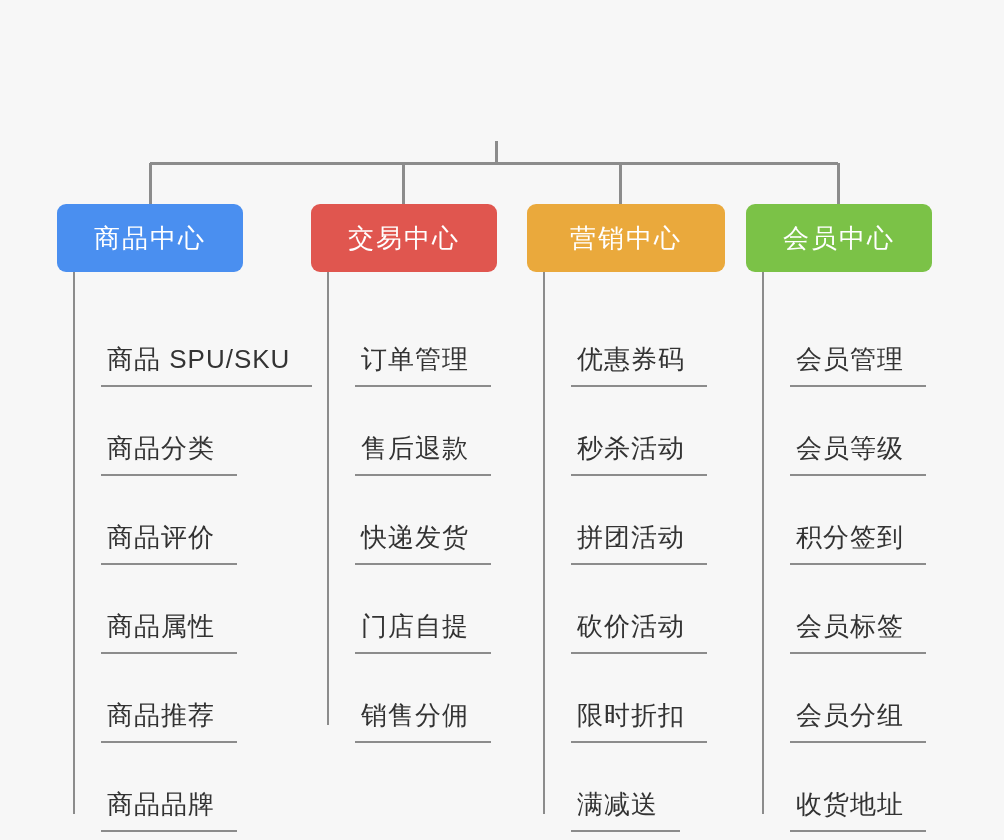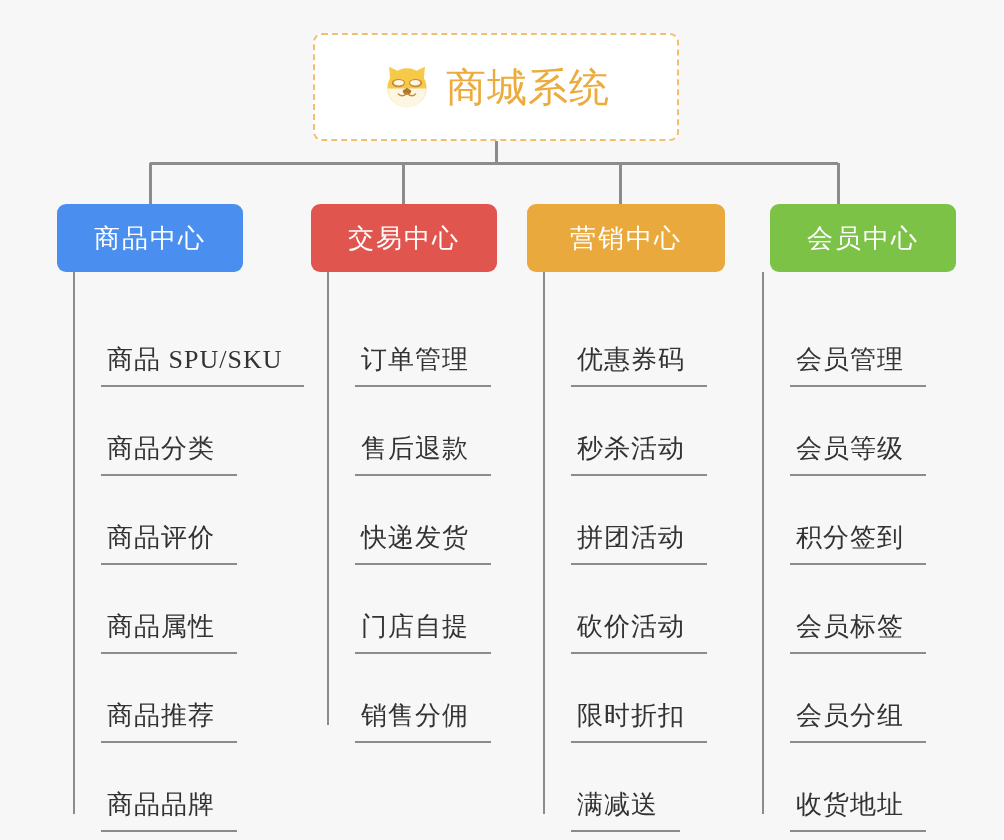--- a/index.html
+++ b/index.html
@@ -51,21 +51,20 @@
     color: #ecab3c;
     line-height: 1;
     letter-spacing: 1px;
     white-space: nowrap;
   }
 
   
   .column {
     position: absolute;
     top: 204px;
-    font-family: Liberation Serif, serif;
   }
   .cat-box {
     height: 68px;
     border-radius: 9px;
     display: flex;
     align-items: center;
     justify-content: center;
     color: #ffffff;
     font-size: 26px;
     letter-spacing: 2px;
@@ -117,42 +116,20 @@
 
       <line x1="150" y1="163" x2="838" y2="163"></line>
 
       <line x1="150" y1="163" x2="150" y2="205"></line>
       <line x1="403" y1="163" x2="403" y2="205"></line>
       <line x1="620" y1="163" x2="620" y2="205"></line>
       <line x1="838" y1="163" x2="838" y2="205"></line>
     </g>
   </svg>
 
-  <div class="root-node">
-    <svg class="root-icon" viewBox="0 0 64 64">
-
-      <path d="M9 6 L11 26 L24 13 Z" fill="#f7c948"></path>
-      <path d="M55 6 L53 26 L40 13 Z" fill="#f7c948"></path>
-
-      <circle cx="32" cy="33" r="25" fill="#f7c948"></circle>
-
-      <path d="M7.6 34 a24.4 24.4 0 0 0 48.8 0 Z" fill="#fdf6e3"></path>
-
-      <ellipse cx="21" cy="27" rx="8.5" ry="5.2" fill="#c98b33"></ellipse>
-      <ellipse cx="43" cy="27" rx="8.5" ry="5.2" fill="#c98b33"></ellipse>
-      <ellipse cx="21.5" cy="26.6" rx="6.6" ry="3.6" fill="#fdf6e3"></ellipse>
-      <ellipse cx="42.5" cy="26.6" rx="6.6" ry="3.6" fill="#fdf6e3"></ellipse>
-
-      <path d="M32 33 l-5.5 3.5 a5.5 5.5 0 0 0 11 0 Z" fill="#b0772c"></path>
-
-      <path d="M32 40 q-6 6 -11 1" stroke="#c08a3e" stroke-width="1.8" fill="none" stroke-linecap="round"></path>
-      <path d="M32 40 q6 6 11 1" stroke="#c08a3e" stroke-width="1.8" fill="none" stroke-linecap="round"></path>
-    </svg>
-    <span class="root-title">商城系统</span>
-  </div>
 
   <div id="columns-host">
       <div class="column" style="left: 57px;">
         <div class="cat-box" style="width: 186px; background: rgb(74, 143, 240);">商品中心</div>
         <div class="leaf-list">
           <div class="leaf-item">
             <span class="leaf-label">商品 SPU/SKU</span>
           </div>
           <div class="leaf-item">
             <span class="leaf-label">商品分类</span>
@@ -208,21 +185,21 @@
           </div>
           <div class="leaf-item">
             <span class="leaf-label">限时折扣</span>
           </div>
           <div class="leaf-item">
             <span class="leaf-label">满减送</span>
           </div>
         </div>
       </div>
       <div class="column" style="left: 746px;">
-        <div class="cat-box" style="width: 186px; background: rgb(123, 194, 71); margin-left: 24px;">会员中心</div>
+        <div class="cat-box" style="width: 186px; background: rgb(123, 194, 71);">会员中心</div>
         <div class="leaf-list">
           <div class="leaf-item">
             <span class="leaf-label">会员管理</span>
           </div>
           <div class="leaf-item">
             <span class="leaf-label">会员等级</span>
           </div>
           <div class="leaf-item">
             <span class="leaf-label">积分签到</span>
           </div>

